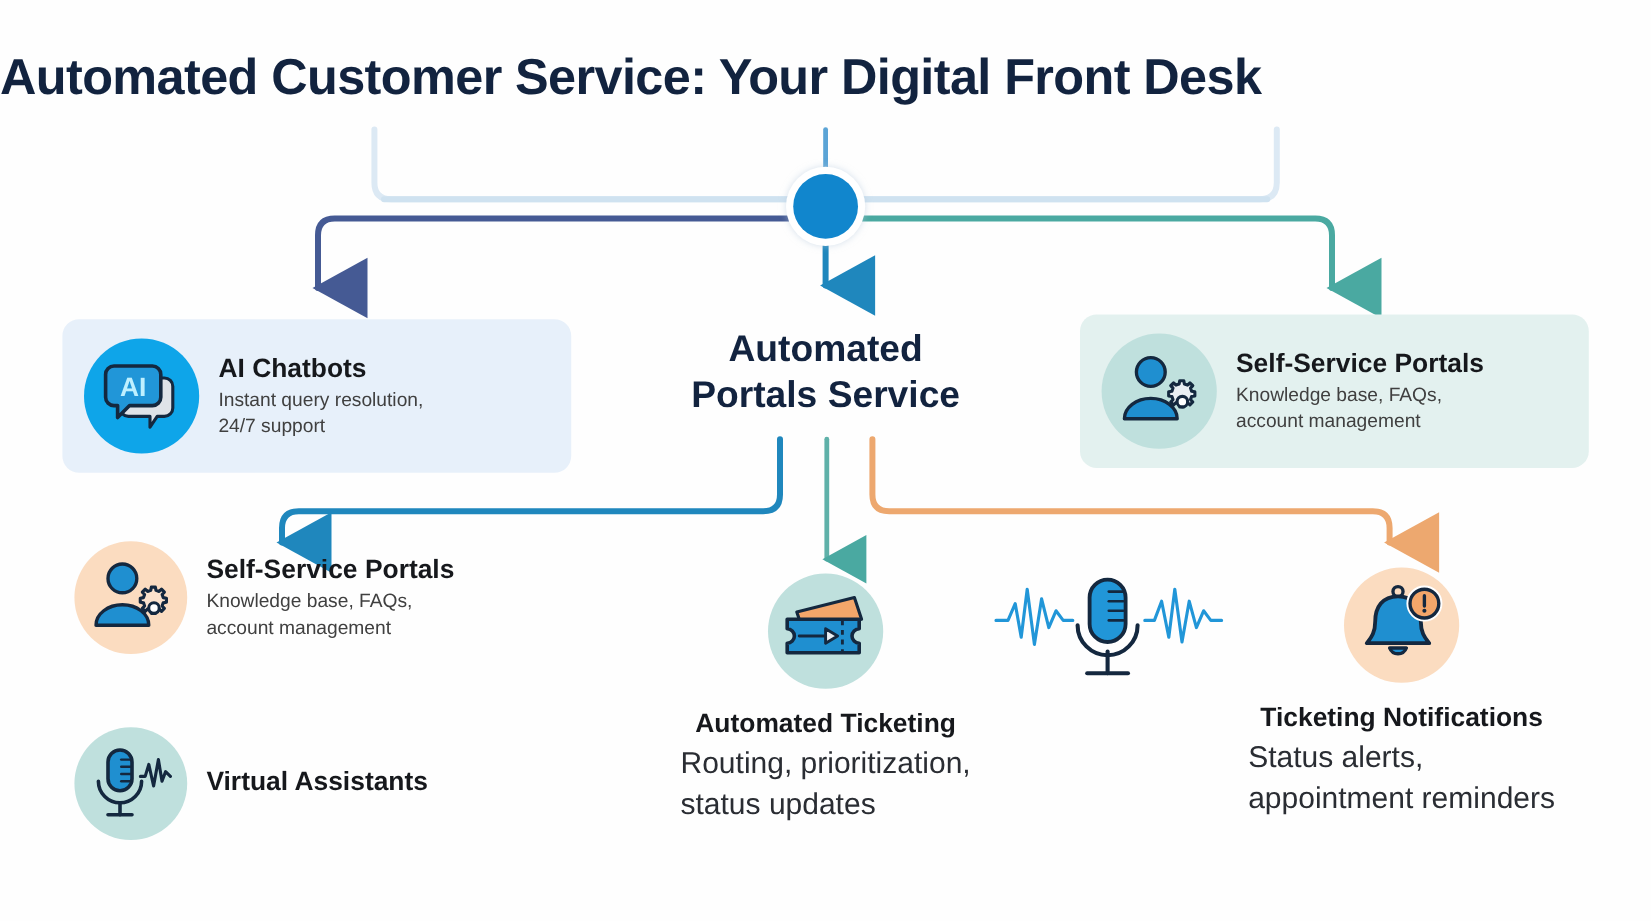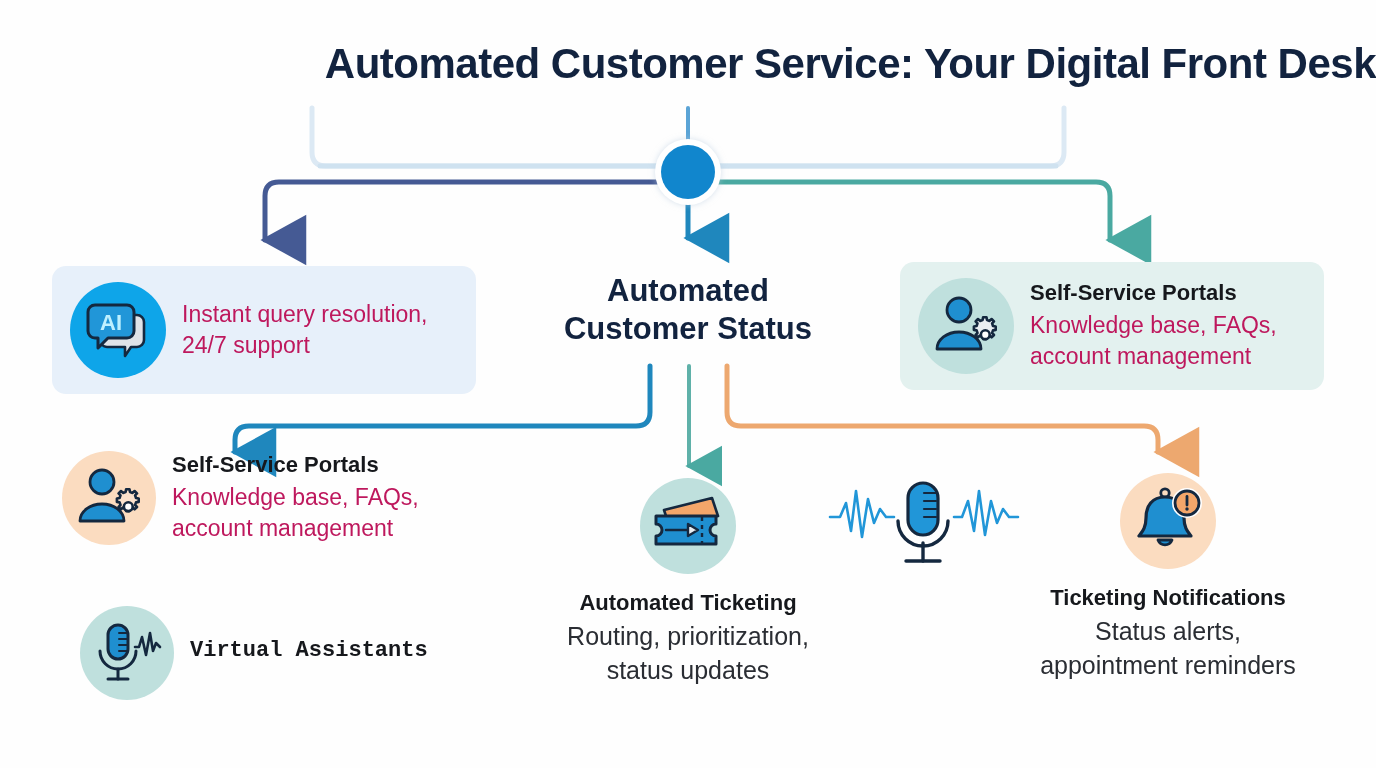--- a/index.html
+++ b/index.html
@@ -17,21 +17,21 @@
     background: #fefefe;
     overflow: hidden;
   }
 
   
   #title {
     position: absolute;
     left: 0;
     top: 40px;
     width: 1376px;
-    text-align: right;
+    text-align: left;
     font-size: 42px;
     font-weight: bold;
     letter-spacing: -0.5px;
     color: #12233f;
     white-space: nowrap;
   }
 
   
   #wires {
     position: absolute;
@@ -100,22 +100,22 @@
   .card-text { margin-left: 16px; }
   .card-title {
     font-size: 22px;
     font-weight: bold;
     color: #16181c;
     line-height: 1.15;
     margin-bottom: 4px;
     white-space: nowrap;
   }
   .card-desc {
-    font-size: 23px;
-    color: #be185d;
+    font-size: 16px;
+    color: #404040;
     line-height: 1.35;
     white-space: pre-line;
   }
 
   
   #center-label {
     position: absolute;
     left: 480px;
     top: 272px;
     width: 416px;
@@ -127,29 +127,28 @@
     white-space: pre-line;
   }
 
   
   .sideitem {
     position: absolute;
     display: flex;
     align-items: center;
   }
   #item-portals-left { left: 62px; top: 451px; }
-  #item-virtual      { left: 80px; top: 606px; font-family: Liberation Mono, monospace; }
+  #item-virtual      { left: 62px; top: 606px; }
 
   
   .stackitem {
     position: absolute;
     display: flex;
     flex-direction: column;
     align-items: center;
-    text-align: center;
   }
   #item-ticketing { left: 512px; top: 478px; width: 352px; }
   #item-notify    { left: 992px; top: 473px; width: 352px; }
   .stack-title {
     font-size: 22px;
     font-weight: bold;
     color: #16181c;
     margin-top: 16px;
     white-space: nowrap;
   }
@@ -218,27 +217,28 @@
 
   <div class="card" id="card-chatbots">
     <div class="iconwell w-lg bg-blue">
       <svg width="70" height="62" viewBox="0 0 70 62" xmlns="http://www.w3.org/2000/svg">
         <path d="M24 16 h30 a7 7 0 0 1 7 7 v18 a7 7 0 0 1 -7 7 h-6 l-6 9 v-9 h-18 a7 7 0 0 1 -7 -7 v-18 a7 7 0 0 1 7 -7 z" fill="#dfe3e8" stroke="#14283f" stroke-width="2.6" stroke-linejoin="round"></path>
         <path d="M12 6 h32 a7 7 0 0 1 7 7 v19 a7 7 0 0 1 -7 7 h-19 l-10 10 v-10 h-3 a7 7 0 0 1 -7 -7 v-19 a7 7 0 0 1 7 -7 z" fill="#2196d8" stroke="#14283f" stroke-width="3" stroke-linejoin="round"></path>
         <text x="28" y="31" font-family="'Liberation Sans', sans-serif" font-size="22" font-weight="bold" fill="#bff0ff" text-anchor="middle">AI</text>
       </svg>
     </div>
     <div class="card-text">
+      <div class="card-title">AI Chatbots</div>
       <div class="card-desc">Instant query resolution,
 24/7 support</div>
     </div>
   </div>
 
   <div id="center-label">Automated
-Customer Status</div>
+Portals Service</div>
 
   <div class="card" id="card-portals-right">
     <div class="iconwell w-lg bg-teal">
       <svg width="66" height="62" viewBox="0 0 66 62" xmlns="http://www.w3.org/2000/svg">
         <circle cx="26" cy="15" r="12" fill="#1f8fd0" stroke="#14283f" stroke-width="2.8"></circle>
         <path d="M4 54 a22 17 0 0 1 44 0 z" fill="#1f8fd0" stroke="#14283f" stroke-width="2.8" stroke-linejoin="round"></path>
         <g transform="translate(44,34)">
           <path d="M10 -9 l2.6 .9 2-1.9 2.4 2.4 -1.9 2 .9 2.6 2.7 .5 v3.4 l-2.7 .5 -.9 2.6 1.9 2 -2.4 2.4 -2-1.9 -2.6 .9 -.5 2.7 h-3.4 l-.5-2.7 -2.6-.9 -2 1.9 -2.4-2.4 1.9-2 -.9-2.6 -2.7-.5 v-3.4 l2.7-.5 .9-2.6 -1.9-2 2.4-2.4 2 1.9 2.6-.9 .5-2.7 h3.4 z" fill="#e9eef2" stroke="#14283f" stroke-width="2.6" stroke-linejoin="round"></path>
           <circle cx="8.3" cy="5.7" r="4.4" fill="#ffffff" stroke="#14283f" stroke-width="2.6"></circle>
         </g>

